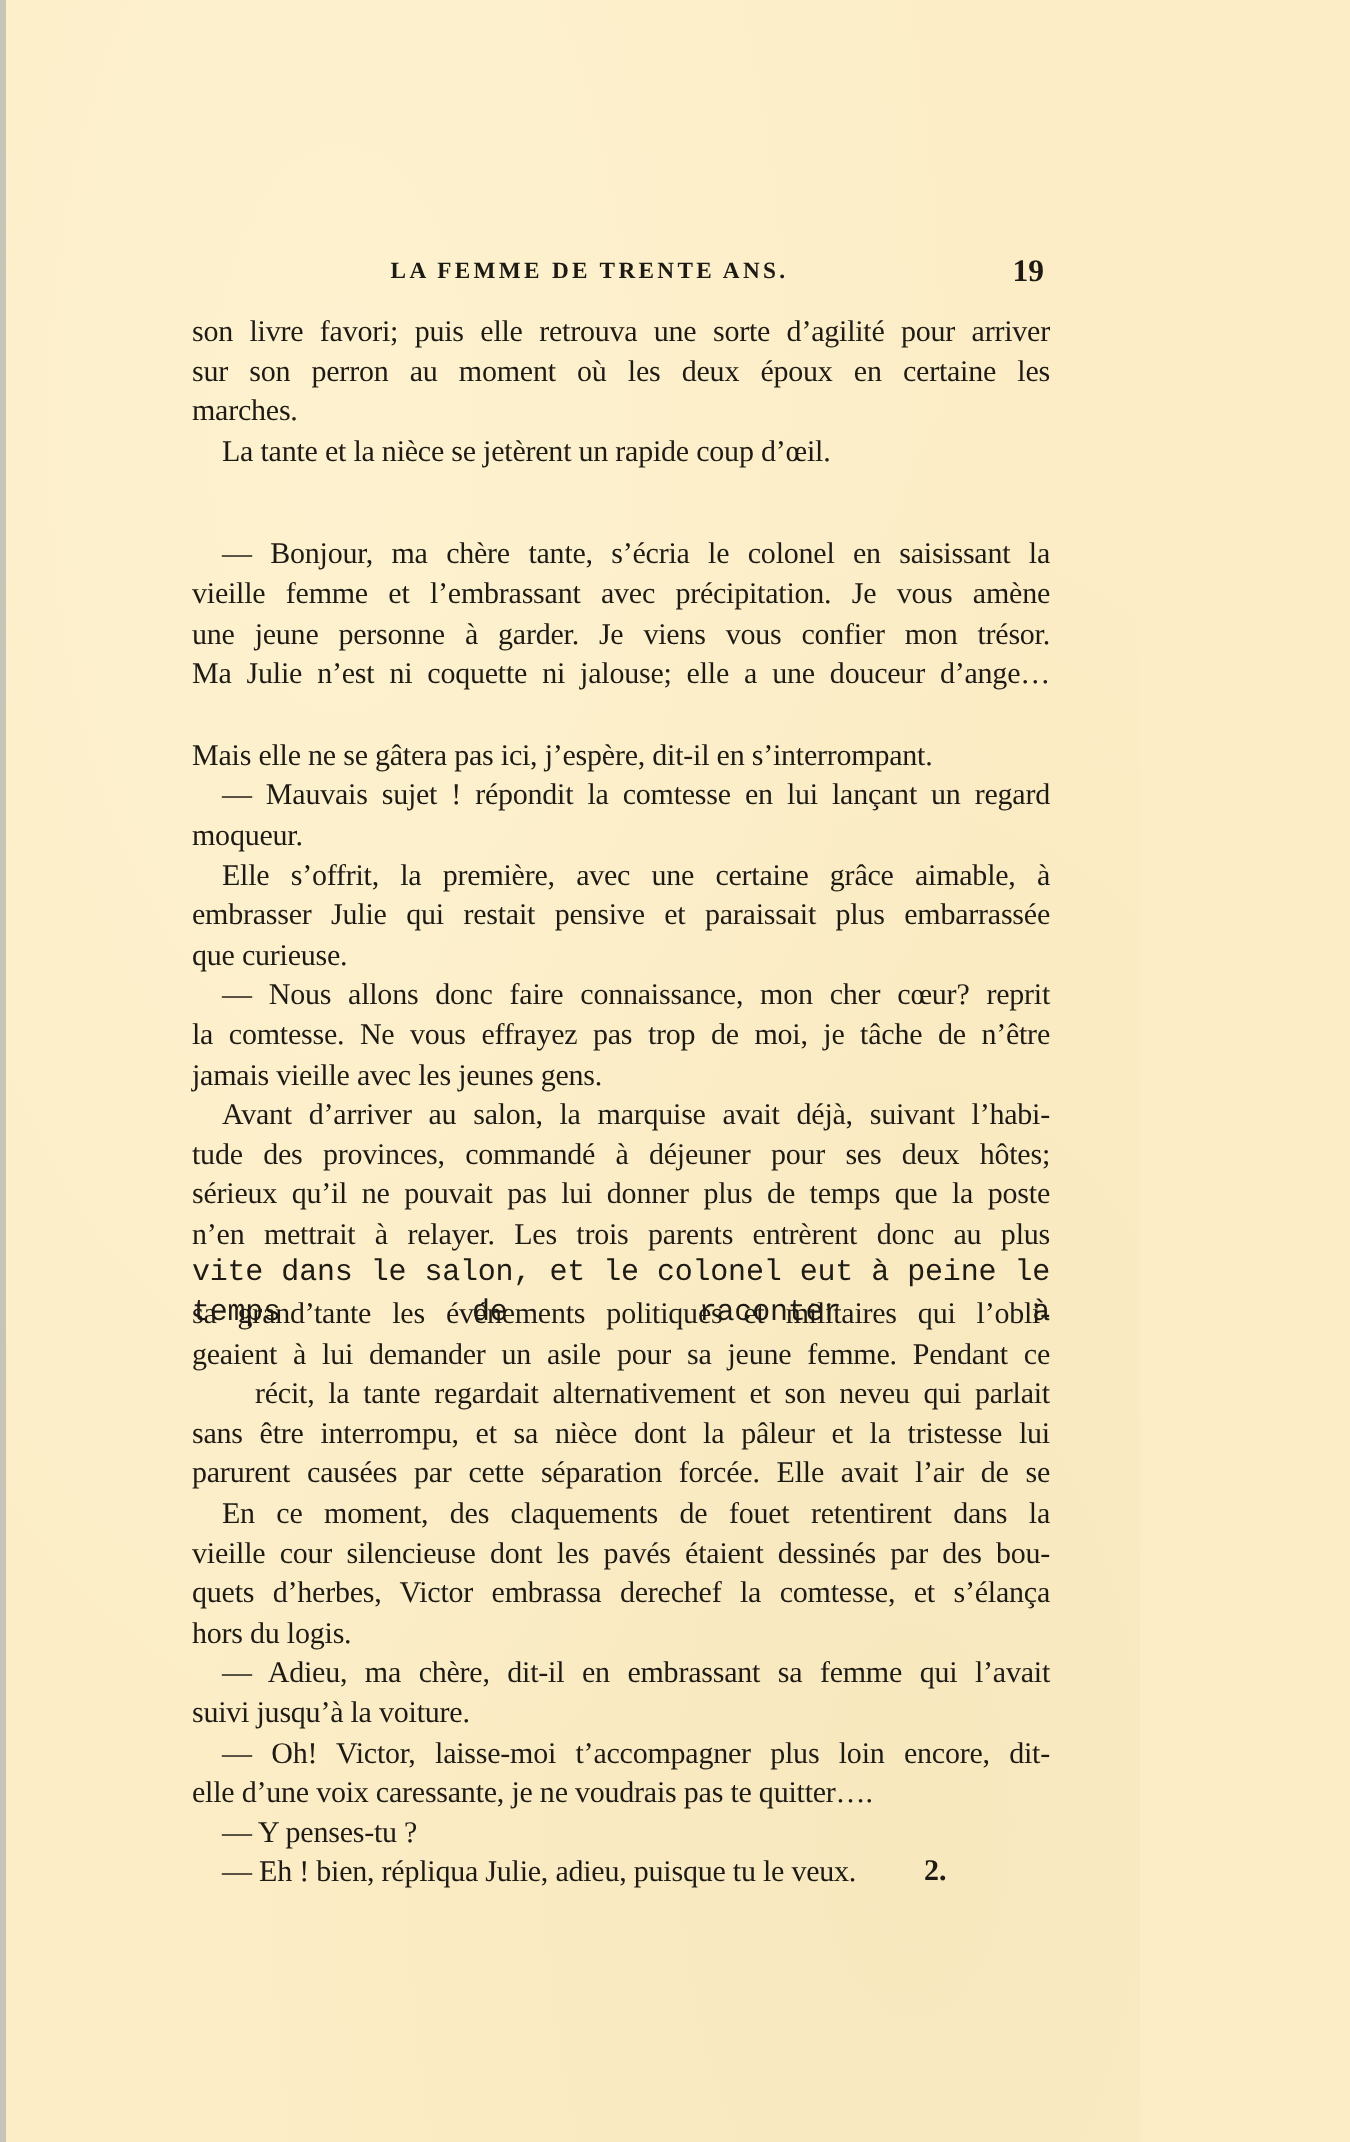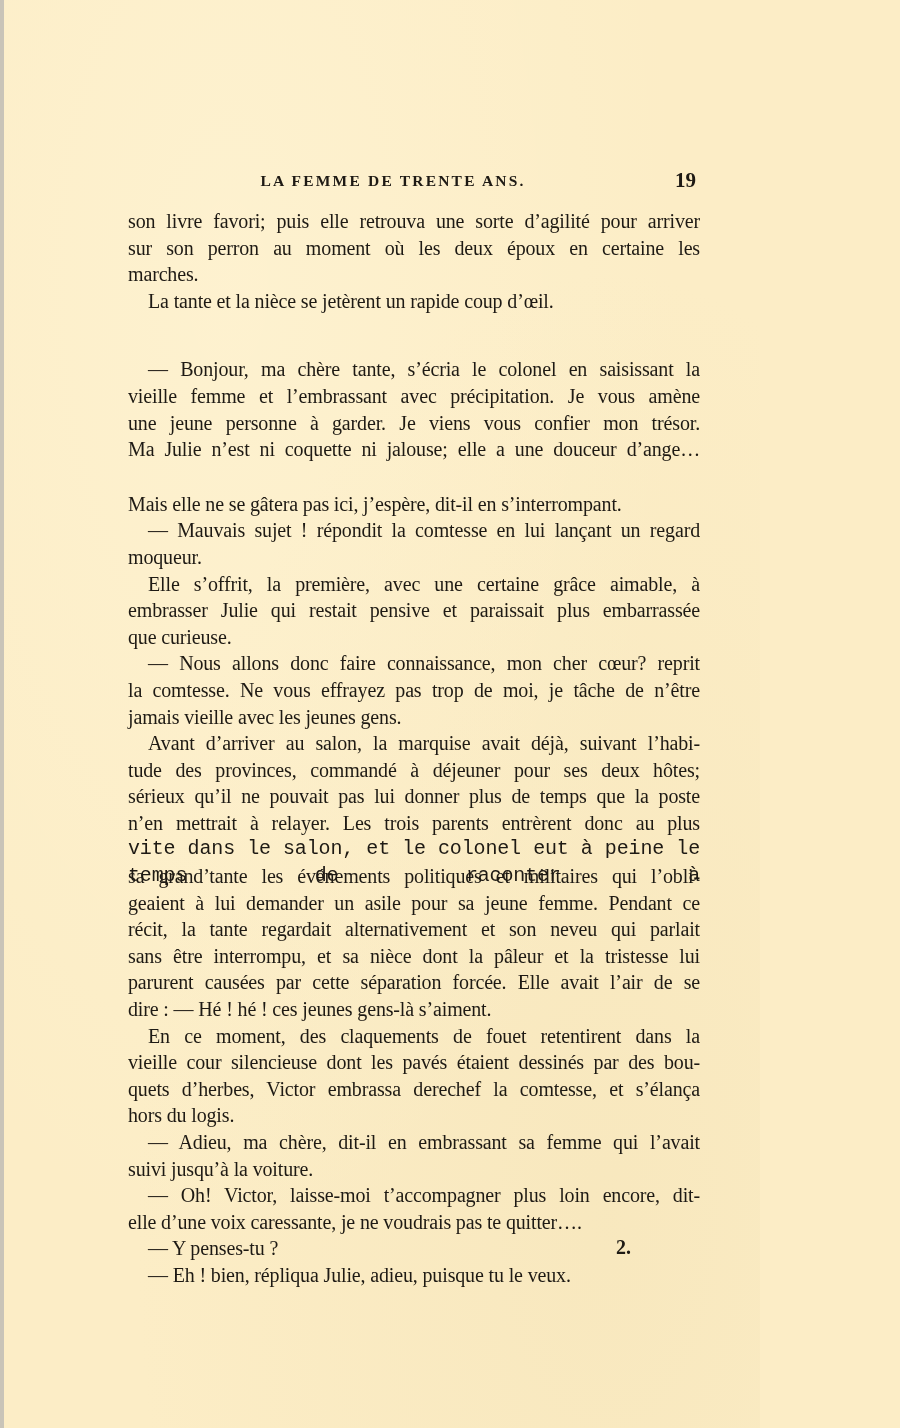--- a/index.html
+++ b/index.html
@@ -114,24 +114,23 @@
       <span class="line indent" style="white-space: normal;">— Nous allons donc faire connaissance, mon cher cœur? reprit</span>
       <span class="line" style="white-space: normal;">la comtesse. Ne vous effrayez pas trop de moi, je tâche de n’être</span>
       <span class="line last" style="white-space: normal;">jamais vieille avec les jeunes gens.</span>
       <span class="line indent" style="white-space: normal;">Avant d’arriver au salon, la marquise avait déjà, suivant l’habi-</span>
       <span class="line" style="white-space: normal;">tude des provinces, commandé à déjeuner pour ses deux hôtes;</span>
       <span class="line" style="white-space: normal;">sérieux qu’il ne pouvait pas lui donner plus de temps que la poste</span>
       <span class="line" style="white-space: normal;">n’en mettrait à relayer. Les trois parents entrèrent donc au plus</span>
       <span class="line" style="white-space: normal; font-family: Liberation Mono, monospace;">vite dans le salon, et le colonel eut à peine le temps de raconter à</span>
       <span class="line" style="white-space: normal;">sa grand’tante les événements politiques et militaires qui l’obli-</span>
       <span class="line" style="white-space: normal;">geaient à lui demander un asile pour sa jeune femme. Pendant ce</span>
-      <span class="line" style="white-space: normal;">récit, la tante regardait alternativement et son neveu qui parlait</span>
+      <span class="line" style="white-space: normal; margin-left: 42px;">récit, la tante regardait alternativement et son neveu qui parlait</span>
       <span class="line" style="white-space: normal;">sans être interrompu, et sa nièce dont la pâleur et la tristesse lui</span>
       <span class="line" style="white-space: normal;">parurent causées par cette séparation forcée. Elle avait l’air de se</span>
-      <span class="line last" style="white-space: normal;">dire : — Hé ! hé ! ces jeunes gens-là s’aiment.</span>
       <span class="line indent" style="white-space: normal;">En ce moment, des claquements de fouet retentirent dans la</span>
       <span class="line" style="white-space: normal;">vieille cour silencieuse dont les pavés étaient dessinés par des bou-</span>
       <span class="line" style="white-space: normal;">quets d’herbes, Victor embrassa derechef la comtesse, et s’élança</span>
       <span class="line last" style="white-space: normal;">hors du logis.</span>
       <span class="line indent" style="white-space: normal;">— Adieu, ma chère, dit-il en embrassant sa femme qui l’avait</span>
       <span class="line last" style="white-space: normal;">suivi jusqu’à la voiture.</span>
       <span class="line indent" style="white-space: normal;">— Oh! Victor, laisse-moi t’accompagner plus loin encore, dit-</span>
       <span class="line last" style="white-space: normal;">elle d’une voix caressante, je ne voudrais pas te quitter….</span>
       <span class="line indent last" style="white-space: normal;">— Y penses-tu ?</span>
       <span class="line indent last" style="white-space: normal;">— Eh ! bien, répliqua Julie, adieu, puisque tu le veux.</span>

